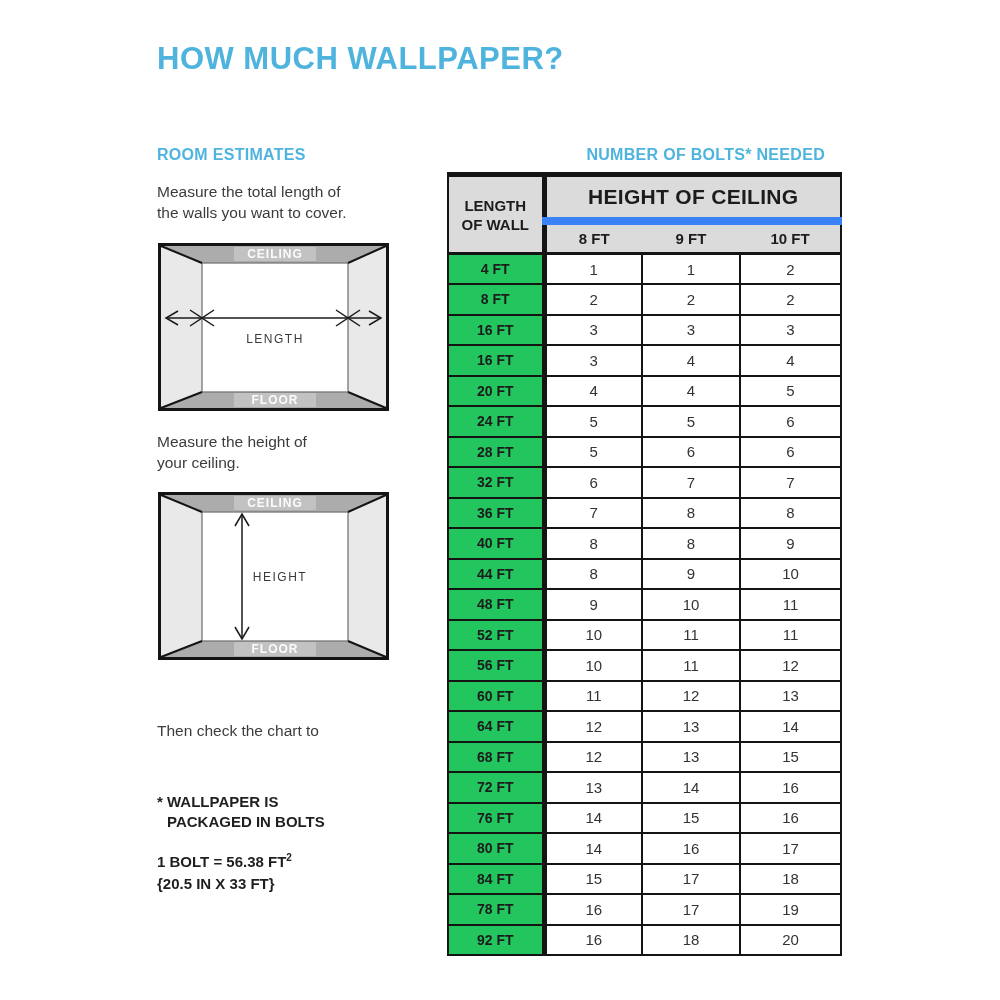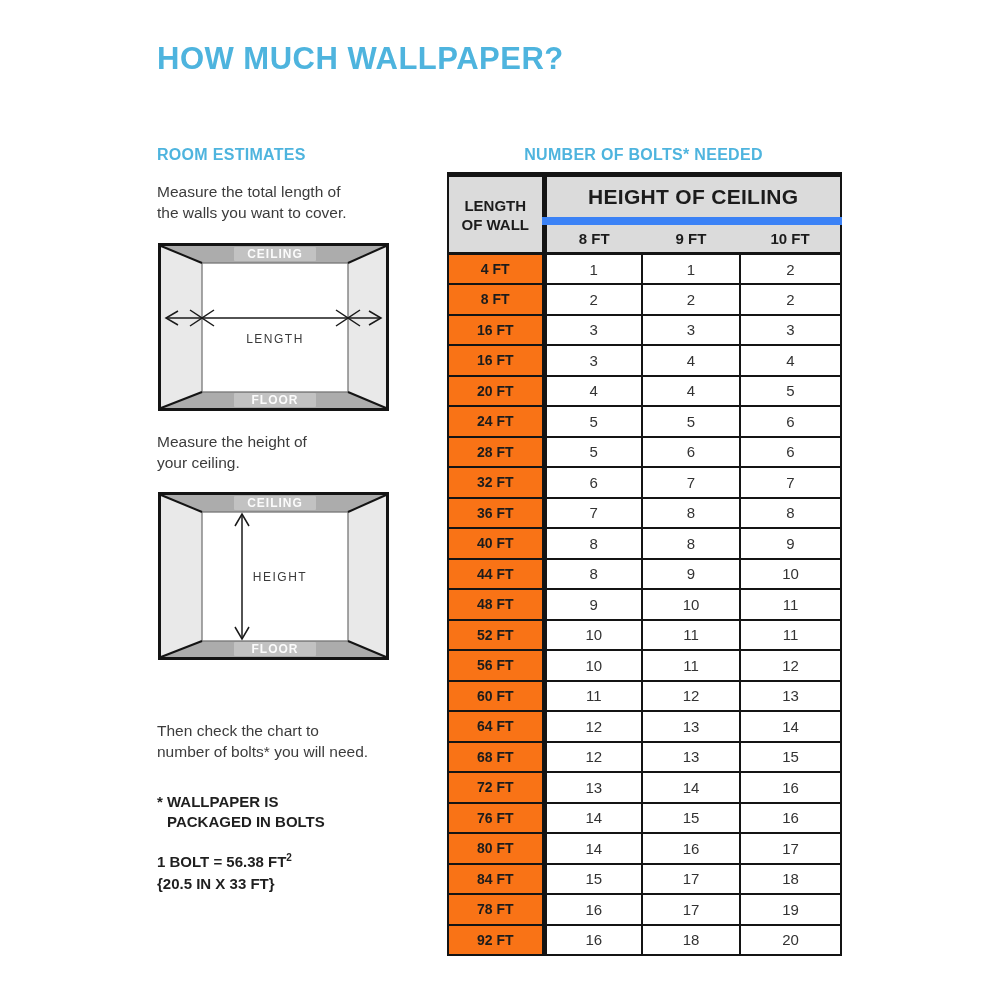--- a/index.html
+++ b/index.html
@@ -9,21 +9,21 @@
   .page-title {
     position: absolute; left: 157px; top: 41px;
     font-size: 31px; font-weight: bold; letter-spacing: 0.5px; color: #4EB4DE;
   }
 
   .section-header {
     position: absolute; top: 146px;
     font-size: 16px; font-weight: bold; letter-spacing: 0.3px; color: #4EB4DE;
   }
   #room-estimates-header { left: 157px; }
-  #bolts-header { left: 447px; width: 393px; text-align: center; }
+  #bolts-header { left: 432px; width: 393px; text-align: right; }
 
   .para {
     position: absolute; left: 157px;
     font-size: 15.5px; line-height: 21px; color: #3C3C3C;
   }
   #para-length { top: 181px; }
   #para-height { top: 431px; }
   #para-chart  { top: 720px; }
 
   .diagram { position: absolute; left: 158px; width: 231px; height: 168px; }
@@ -63,21 +63,21 @@
   }
   .bolts-table .group-hdr {
     font-size: 21px; height: 46px;
     border-bottom: 8px solid #3b82f6; letter-spacing: 0.3px;
   }
   .bolts-table .sub-hdr {
     font-size: 15px; height: 33px;
     border-bottom: 3px solid #141414;
   }
   .bolts-table td.wall-cell {
-    background: #f97316; font-weight: bold; font-size: 14px; color: #1C1C1C;
+    background: #22c55e; font-weight: bold; font-size: 14px; color: #1C1C1C;
     border-right: 5px solid #141414;
     border-bottom: 2px solid #141414;
   }
   .bolts-table td.val-cell {
     background: #ffffff; font-size: 15px; color: #333333;
     border: 2px solid #141414;
   }
   .bolts-table tbody tr { height: 30.5px; }
 
   svg text { font-family: "Liberation Sans", sans-serif; }
@@ -145,21 +145,20 @@
   <g stroke="#1a1a1a" stroke-width="1.5" fill="none">
     <line x1="84" y1="22" x2="84" y2="147"></line>
     <polyline points="77,34 84,22 91,34"></polyline>
     <polyline points="77,135 84,147 91,135"></polyline>
   </g>
   <text x="122" y="89" font-size="12" letter-spacing="1.5" fill="#3A3A3A" text-anchor="middle">HEIGHT</text>
 </svg>
 
 <div class="para" id="para-chart">
   <div>Then check the chart to</div>
-  <div>number of bolts* you will need.</div>
 </div>
 
 <div class="note-block" id="note-bolts">
   <div>* WALLPAPER IS</div>
   <div class="indent">PACKAGED IN BOLTS</div>
 </div>
 
 <div class="note-block" id="bolt-size">
   <div><span>1 BOLT = 56.38 FT</span><sup>2</sup></div>
   <div>{20.5 IN X 33 FT}</div>

